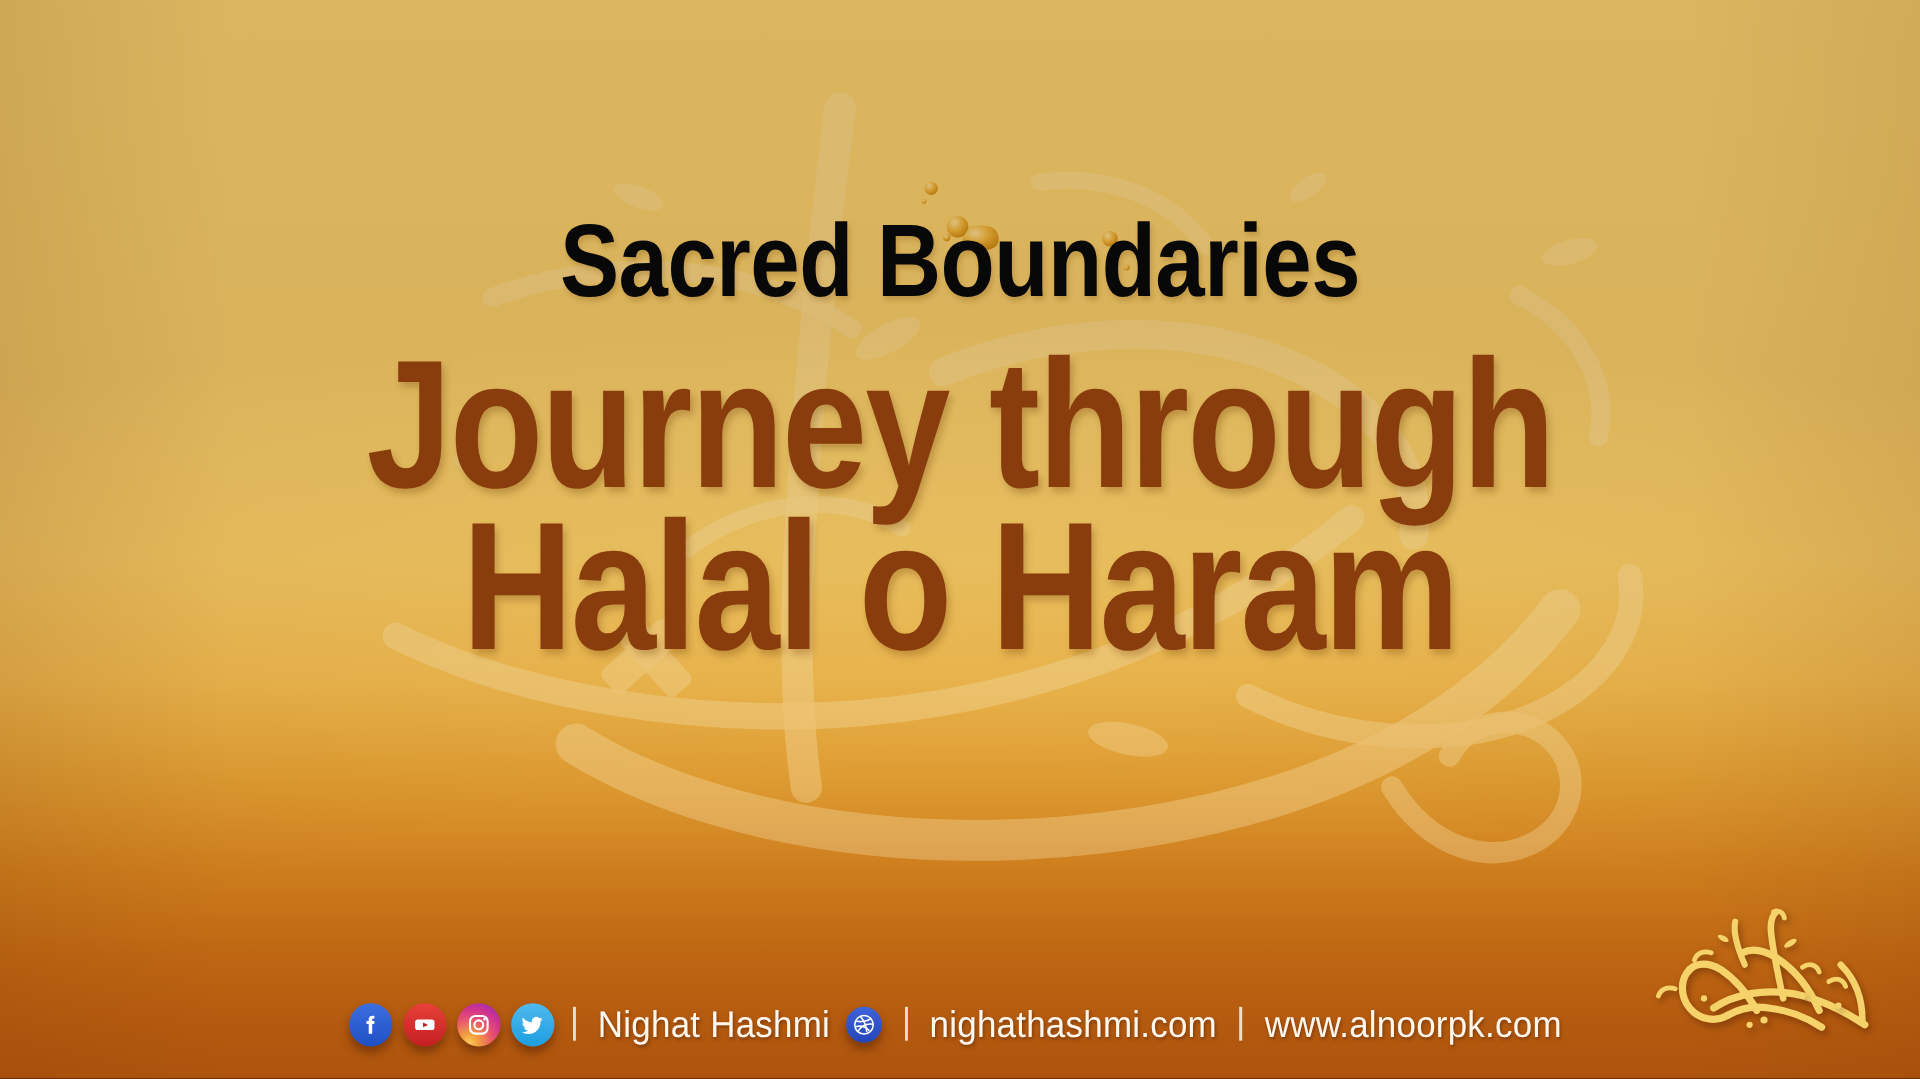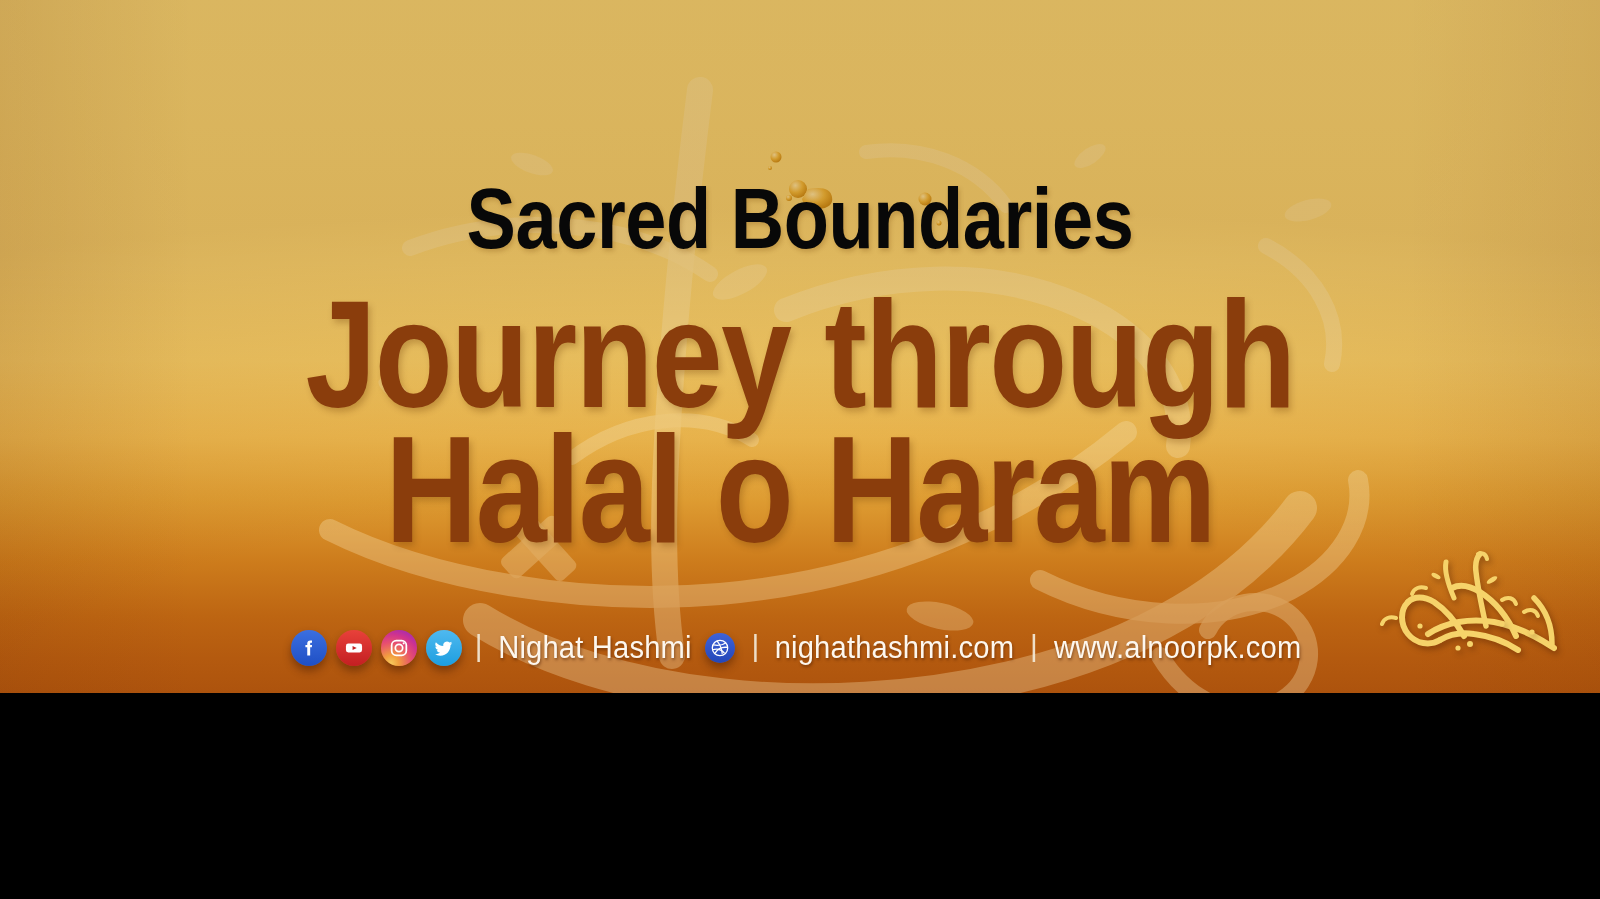--- a/index.html
+++ b/index.html
@@ -3,21 +3,21 @@
 <meta charset="utf-8">
 <style>
   html, body {
     margin: 0;
     padding: 0;
     background: #000;
   }
   #stage {
     position: relative;
     width: 1600px;
-    height: 693px;
+    height: 899px;
     overflow: hidden;
     font-family: "Liberation Sans", sans-serif;
     background:
       linear-gradient(180deg,
         #fadb78 0%,
         #fad974 18%,
         #f9d570 38%,
         #f6cd66 52%,
         #eeb94f 63%,
         #de9c32 72%,

